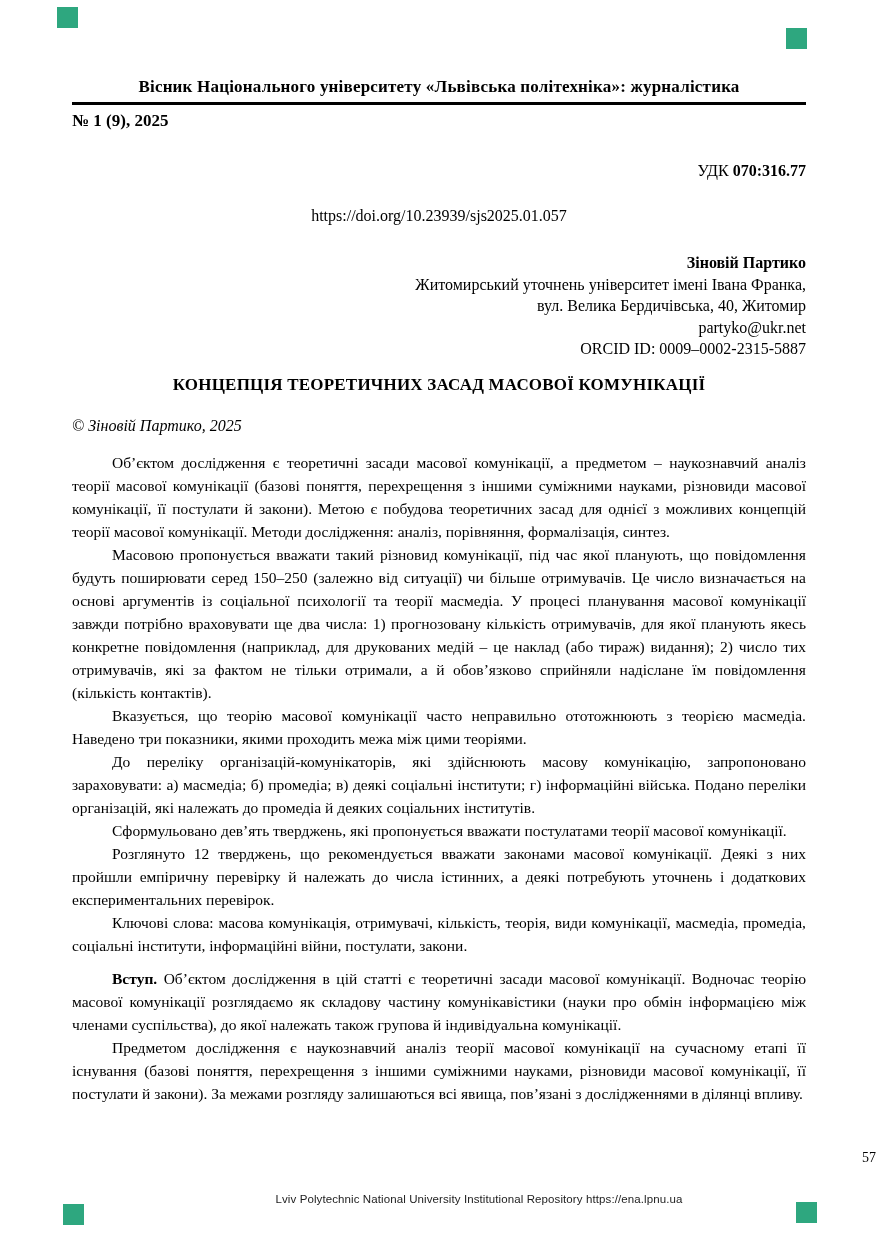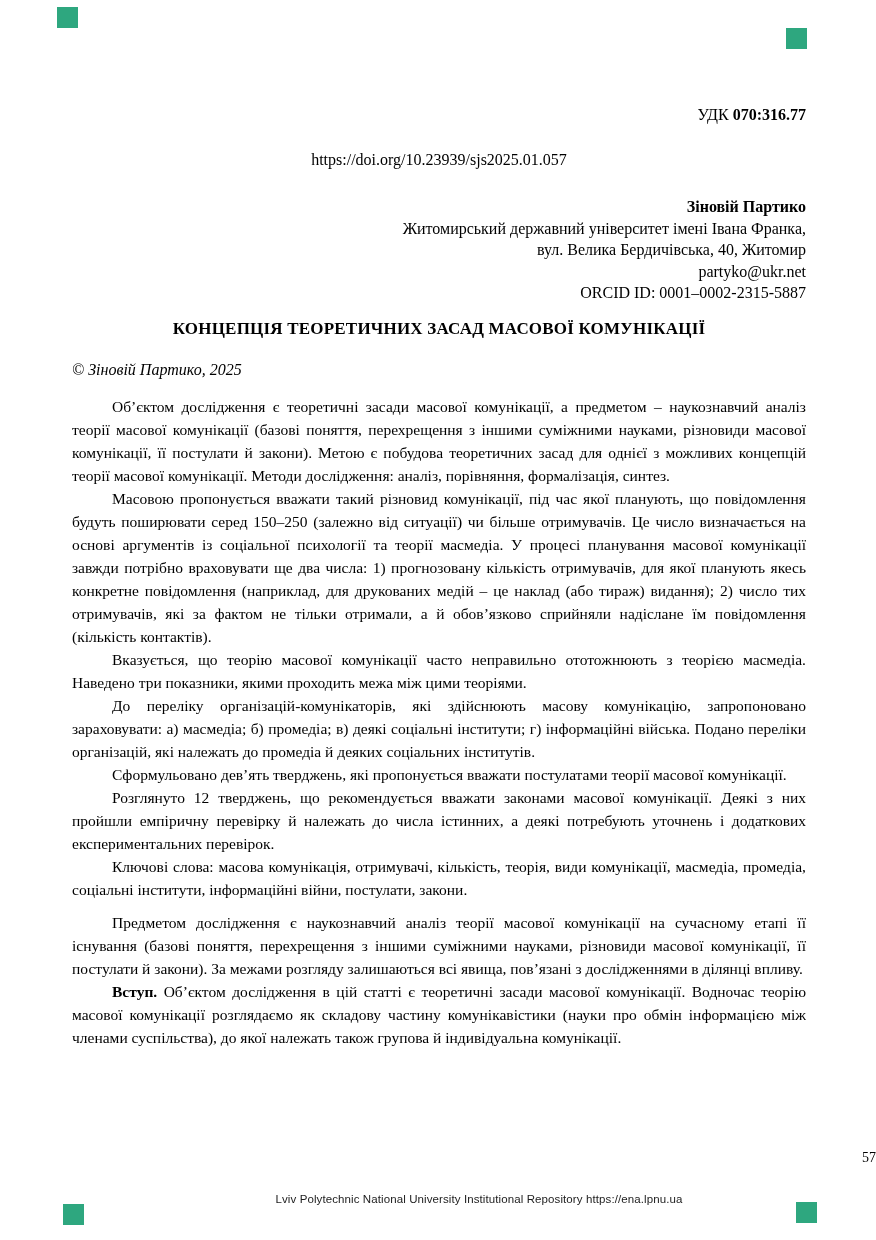--- a/index.html
+++ b/index.html
@@ -53,52 +53,57 @@
 
 <div class="page">
 
   <div class="marker m-tl" style="background-color:#2ea77f"></div>
   <div class="marker m-tr" style="background-color:#2ea77f"></div>
   <div class="marker m-bl" style="background-color:#2ea77f"></div>
   <div class="marker m-br" style="background-color:#2ea77f"></div>
 
   <div class="content">
 
+    <div>
+      <div class="journal-title">Вісник Національного університету «Львівська політехніка»: журналістика</div>
+      <hr class="header-rule">
+      <div class="issue">№ 1 (9), 2025</div>
+    </div>
 
     <div class="right-block">
       <div class="udc-line">
         <span>УДК </span><span class="udc-number">070:316.77</span>
       </div>
       <div class="doi-line">https://doi.org/10.23939/sjs2025.01.057</div>
       <div class="author-block">
         <div class="author-name">Зіновій Партико</div>
-        <div>Житомирський державний університет імені Івана Франка,</div>
+        <div>Житомирський уточнень університет імені Івана Франка,</div>
         <div>вул. Велика Бердичівська, 40, Житомир</div>
         <div>partyko@ukr.net</div>
-        <div>ORCID ID: 0001–0002-2315-5887</div>
+        <div>ORCID ID: 0009–0002-2315-5887</div>
       </div>
     </div>
 
     <h1 class="article-title">КОНЦЕПЦІЯ ТЕОРЕТИЧНИХ ЗАСАД МАСОВОЇ КОМУНІКАЦІЇ</h1>
 
     <div class="copyright">© Зіновій Партико, 2025</div>
 
     <section class="abstract">
       <p>Об’єктом дослідження є теоретичні засади масової комунікації, а предметом – наукознавчий аналіз теорії масової комунікації (базові поняття, перехрещення з іншими суміжними науками, різновиди масової комунікації, її постулати й закони). Метою є побудова теоретичних засад для однієї з можливих концепцій теорії масової комунікації. Методи дослідження: аналіз, порівняння, формалізація, синтез.</p>
       <p>Масовою пропонується вважати такий різновид комунікації, під час якої планують, що повідомлення будуть поширювати серед 150–250 (залежно від ситуації) чи більше отримувачів. Це число визначається на основі аргументів із соціальної психології та теорії масмедіа. У процесі планування масової комунікації завжди потрібно враховувати ще два числа: 1) прогнозовану кількість отримувачів, для якої планують якесь конкретне повідомлення (наприклад, для друкованих медій – це наклад (або тираж) видання); 2) число тих отримувачів, які за фактом не тільки отримали, а й обов’язково сприйняли надіслане їм повідомлення (кількість контактів).</p>
       <p>Вказується, що теорію масової комунікації часто неправильно ототожнюють з теорією масмедіа. Наведено три показники, якими проходить межа між цими теоріями.</p>
       <p>До переліку організацій-комунікаторів, які здійснюють масову комунікацію, запропоновано зараховувати: а) масмедіа; б) промедіа; в) деякі соціальні інститути; г) інформаційні війська. Подано переліки організацій, які належать до промедіа й деяких соціальних інститутів.</p>
       <p>Сформульовано дев’ять тверджень, які пропонується вважати постулатами теорії масової комунікації.</p>
       <p>Розглянуто 12 тверджень, що рекомендується вважати законами масової комунікації. Деякі з них пройшли емпіричну перевірку й належать до числа істинних, а деякі потребують уточнень і додаткових експериментальних перевірок.</p>
       <p>Ключові слова: масова комунікація, отримувачі, кількість, теорія, види комунікації, масмедіа, промедіа, соціальні інститути, інформаційні війни, постулати, закони.</p>
     </section>
 
     <section class="intro">
+      <p><span class="lead">Вступ.</span><span> Об’єктом дослідження в цій статті є теоретичні засади масової комунікації. Водночас теорію масової комунікації розглядаємо як складову частину комунікавістики (науки про обмін інформацією між членами суспільства), до якої належать також групова й індивідуальна комунікації.</span></p>
       <p>Предметом дослідження є наукознавчий аналіз теорії масової комунікації на сучасному етапі її існування (базові поняття, перехрещення з іншими суміжними науками, різновиди масової комунікації, її постулати й закони). За межами розгляду залишаються всі явища, пов’язані з дослідженнями в ділянці впливу.</p>
-      <p><span class="lead">Вступ.</span><span> Об’єктом дослідження в цій статті є теоретичні засади масової комунікації. Водночас теорію масової комунікації розглядаємо як складову частину комунікавістики (науки про обмін інформацією між членами суспільства), до якої належать також групова й індивідуальна комунікації.</span></p>
     </section>
 
   </div>
 
   <div class="page-number">57</div>
   <div class="footer">Lviv Polytechnic National University Institutional Repository https://ena.lpnu.ua</div>
 
 </div>
 
 </body></html>

